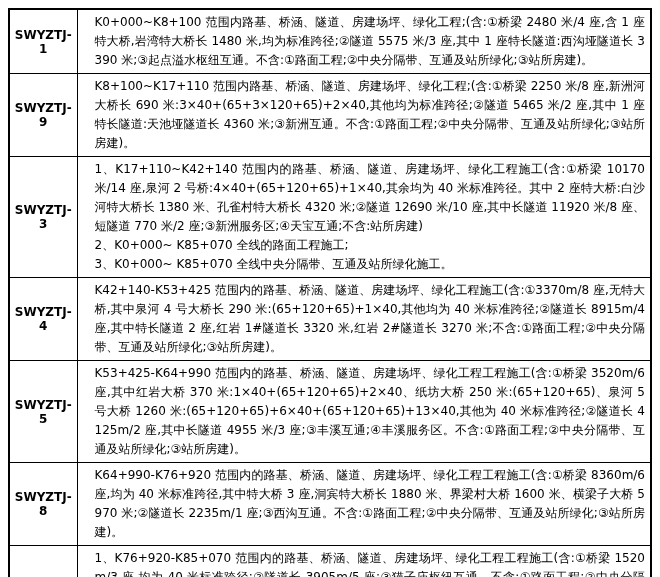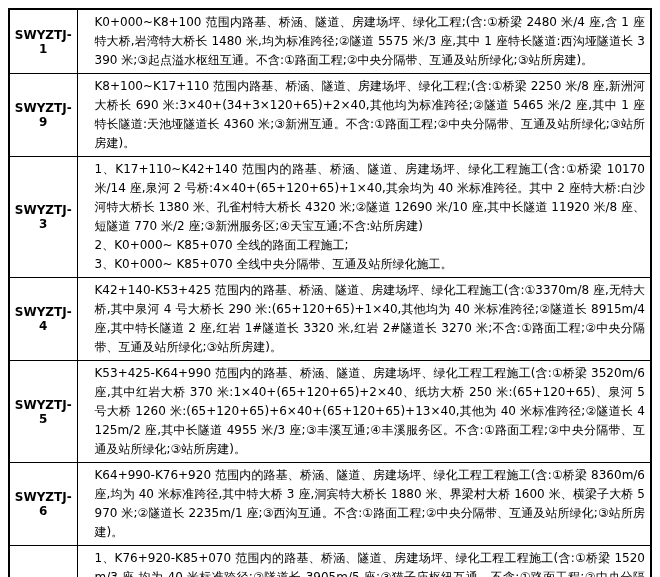--- a/index.html
+++ b/index.html
@@ -64,38 +64,38 @@
       <col class="c-package">
       <col class="c-content">
     </colgroup>
     <tbody>
     <tr>
       <td class="package-cell">SWYZTJ-1</td>
       <td class="content-cell">K0+000~K8+100 范围内路基、桥涵、隧道、房建场坪、绿化工程;(含:①桥梁 2480 米/4 座,含 1 座特大桥,岩湾特大桥长 1480 米,均为标准跨径;②隧道 5575 米/3 座,其中 1 座特长隧道:西沟垭隧道长 3390 米;③起点溢水枢纽互通。不含:①路面工程;②中央分隔带、互通及站所绿化;③站所房建)。</td>
     </tr>
     <tr>
       <td class="package-cell">SWYZTJ-9</td>
-      <td class="content-cell">K8+100~K17+110 范围内路基、桥涵、隧道、房建场坪、绿化工程;(含:①桥梁 2250 米/8 座,新洲河大桥长 690 米:3×40+(34+3×120+65)+2×40,其他均为标准跨径;②隧道 5465 米/2 座,其中 1 座特长隧道:天池垭隧道长 4360 米;③新洲互通。不含:①路面工程;②中央分隔带、互通及站所绿化;③站所房建)。</td>
+      <td class="content-cell">K8+100~K17+110 范围内路基、桥涵、隧道、房建场坪、绿化工程;(含:①桥梁 2250 米/8 座,新洲河大桥长 690 米:3×40+(65+3×120+65)+2×40,其他均为标准跨径;②隧道 5465 米/2 座,其中 1 座特长隧道:天池垭隧道长 4360 米;③新洲互通。不含:①路面工程;②中央分隔带、互通及站所绿化;③站所房建)。</td>
     </tr>
     <tr>
       <td class="package-cell">SWYZTJ-3</td>
       <td class="content-cell">1、K17+110~K42+140 范围内的路基、桥涵、隧道、房建场坪、绿化工程施工(含:①桥梁 10170 米/14 座,泉河 2 号桥:4×40+(65+120+65)+1×40,其余均为 40 米标准跨径。其中 2 座特大桥:白沙河特大桥长 1380 米、孔雀村特大桥长 4320 米;②隧道 12690 米/10 座,其中长隧道 11920 米/8 座、短隧道 770 米/2 座;③新洲服务区;④天宝互通;不含:站所房建)
 2、K0+000~ K85+070 全线的路面工程施工;
 3、K0+000~ K85+070 全线中央分隔带、互通及站所绿化施工。</td>
     </tr>
     <tr>
       <td class="package-cell">SWYZTJ-4</td>
       <td class="content-cell">K42+140-K53+425 范围内的路基、桥涵、隧道、房建场坪、绿化工程施工(含:①3370m/8 座,无特大桥,其中泉河 4 号大桥长 290 米:(65+120+65)+1×40,其他均为 40 米标准跨径;②隧道长 8915m/4 座,其中特长隧道 2 座,红岩 1#隧道长 3320 米,红岩 2#隧道长 3270 米;不含:①路面工程;②中央分隔带、互通及站所绿化;③站所房建)。</td>
     </tr>
     <tr>
       <td class="package-cell">SWYZTJ-5</td>
       <td class="content-cell">K53+425-K64+990 范围内的路基、桥涵、隧道、房建场坪、绿化工程工程施工(含:①桥梁 3520m/6 座,其中红岩大桥 370 米:1×40+(65+120+65)+2×40、纸坊大桥 250 米:(65+120+65)、泉河 5 号大桥 1260 米:(65+120+65)+6×40+(65+120+65)+13×40,其他为 40 米标准跨径;②隧道长 4125m/2 座,其中长隧道 4955 米/3 座;③丰溪互通;④丰溪服务区。不含:①路面工程;②中央分隔带、互通及站所绿化;③站所房建)。</td>
     </tr>
     <tr>
-      <td class="package-cell">SWYZTJ-6</td>
+      <td class="package-cell">SWYZTJ-8</td>
       <td class="content-cell">K64+990-K76+920 范围内的路基、桥涵、隧道、房建场坪、绿化工程工程施工(含:①桥梁 8360m/6 座,均为 40 米标准跨径,其中特大桥 3 座,洞宾特大桥长 1880 米、界梁村大桥 1600 米、横梁子大桥 5970 米;②隧道长 2235m/1 座;③西沟互通。不含:①路面工程;②中央分隔带、互通及站所绿化;③站所房建)。</td>
     </tr>
     <tr>
       <td class="package-cell">SWYZTJ-7</td>
       <td class="content-cell">1、K76+920-K85+070 范围内的路基、桥涵、隧道、房建场坪、绿化工程工程施工(含:①桥梁 1520m/3 座,均为 40 米标准跨径;②隧道长 3905m/5 座;③猫子庙枢纽互通。不含:①路面工程;②中央分隔带、互通及站所绿化)。
 2、K0+000~ K85+070 全线站所房建:服务区、养护工区、交警营房、路政营房、监控中心、收费管理所等。</td>
     </tr>
   </tbody>
     </table>
 </div>

